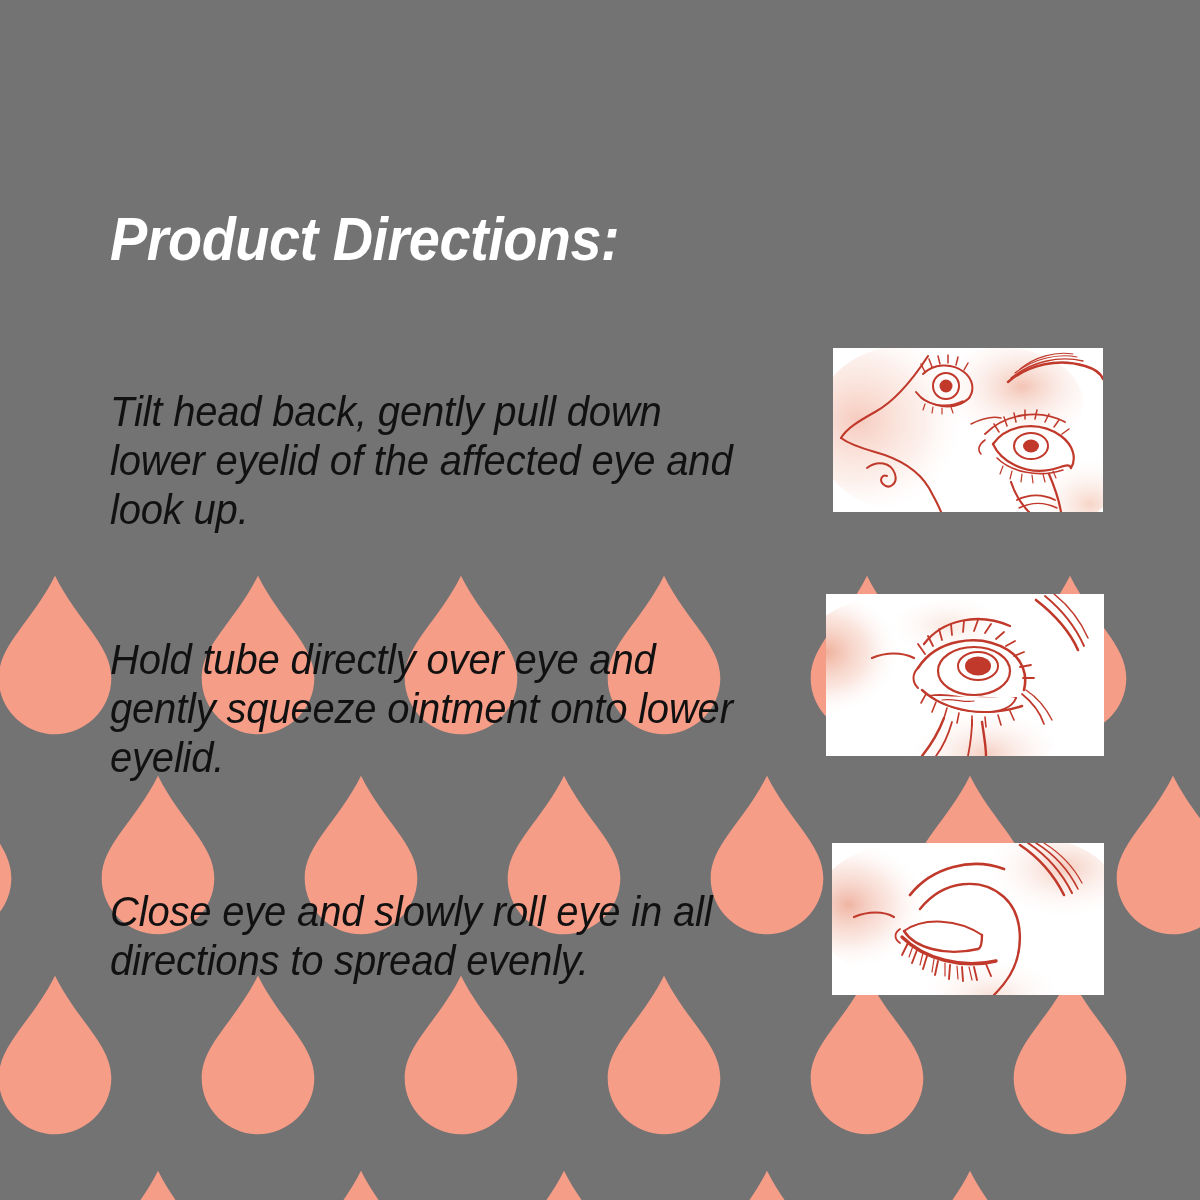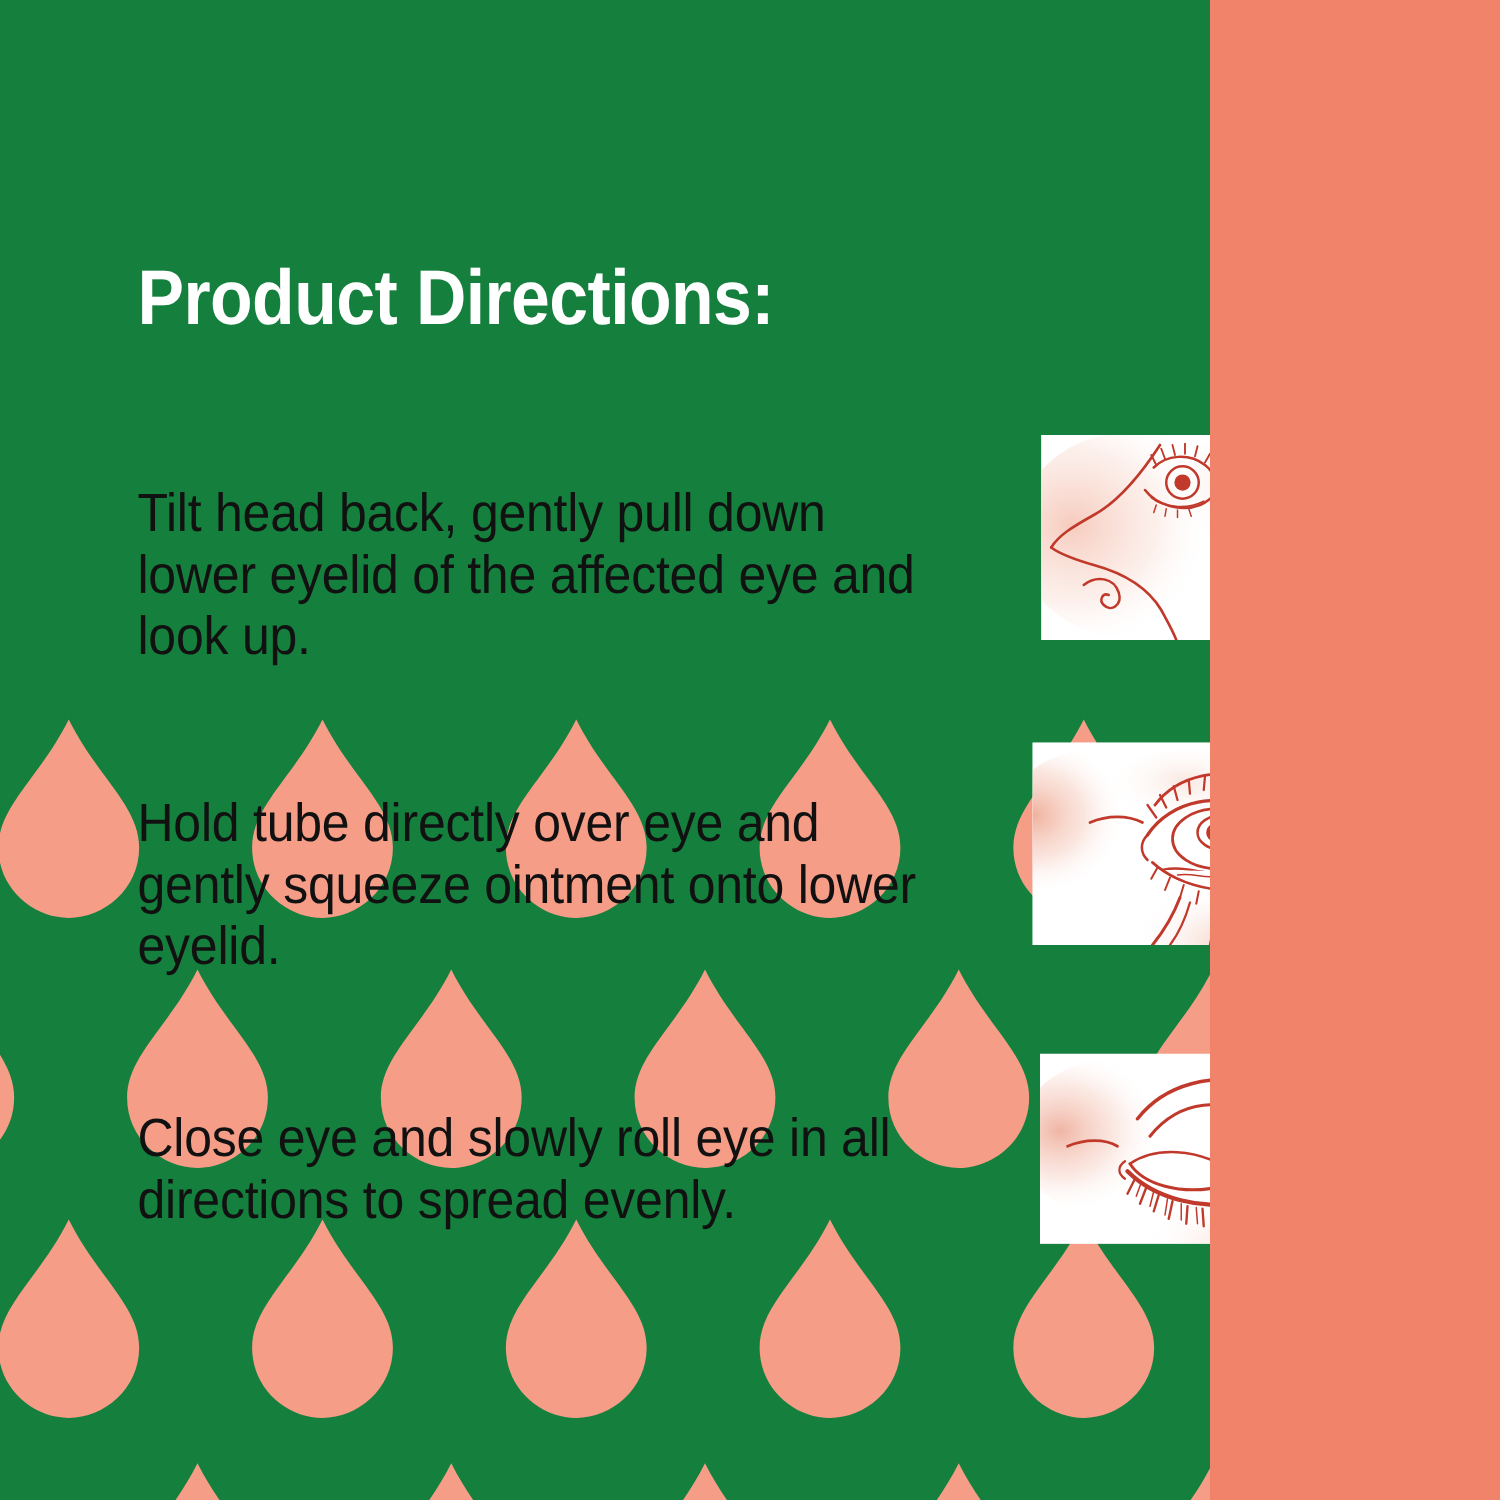--- a/index.html
+++ b/index.html
@@ -4,23 +4,24 @@
 <style>
   html,body{margin:0;padding:0;}
   body{
     width:1200px;height:1200px;overflow:hidden;
     background:#F2836B;
     font-family:"Liberation Sans", sans-serif;
     position:relative;
   }
   #poster{
     position:absolute;inset:0;
-    width:968px;height:1200px;
+    width:1200px;height:1200px;
     overflow:hidden;
-    background:#15803d;
+    background:#737373;
+    font-style:italic;
   }
   
   #droplets{
     position:absolute;inset:0;
     width:1200px;height:1200px;
     pointer-events:none;
   }
   
   #content{
     position:absolute;inset:0;

